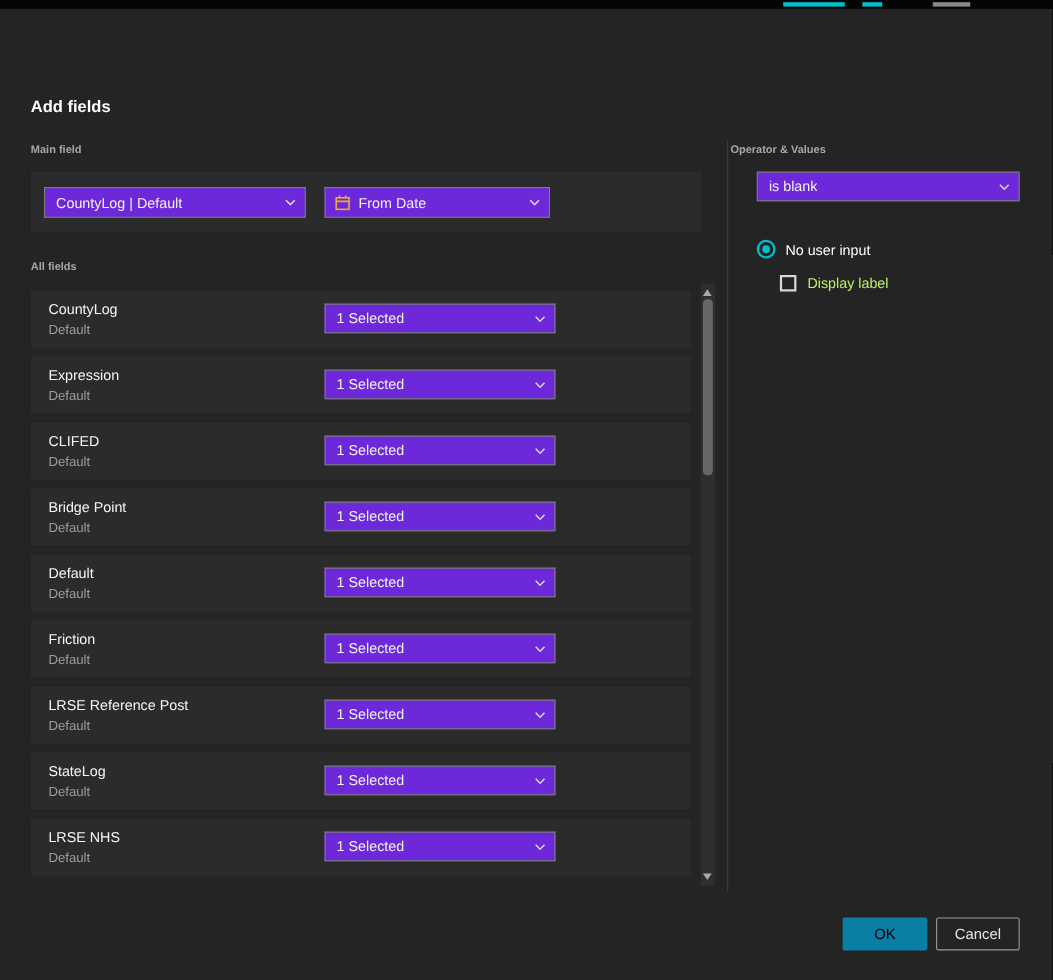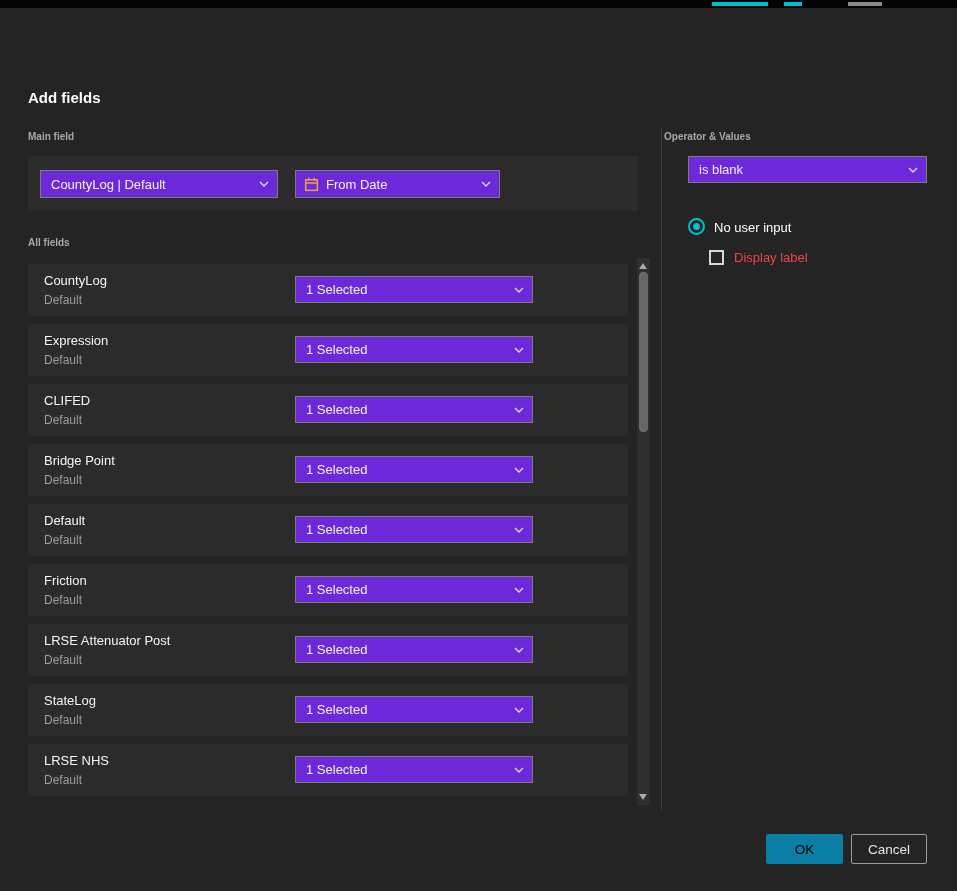--- a/index.html
+++ b/index.html
@@ -37,42 +37,42 @@
   .cal-icon { margin-left:8px; display:flex; align-items:center; flex:none; }
 
   .dd-source { left:12px; top:14px; width:238px; }
   .dd-field  { left:267px; top:14px; width:205px; }
   .dd-field .dd-text { padding-left:7px; }
 
   .fields-list { position:absolute; left:28px; top:256px; width:600px; }
   .field-row { position:relative; width:600px; height:52px; background:#2b2b2b; margin-bottom:8px; }
   .row-name { position:absolute; left:16px; top:9px;  font-size:13px; color:#f5f5f5; }
   .row-sub  { position:absolute; left:16px; top:29px; font-size:12px; color:#9c9c9c; }
-  .row-dd   { left:267px; top:12px; width:238px; height:27px; }
+  .row-dd   { left:267px; top:12px; width:210px; height:27px; }
 
   .scrollbar { position:absolute; left:637px; top:250px; width:13px; height:547px; background:#2f2f2f; }
   .sb-up, .sb-down { position:absolute; left:2px; width:0; height:0;
     border-left:4.5px solid transparent; border-right:4.5px solid transparent; }
   .sb-up   { top:5px;    border-bottom:6px solid #aaaaaa; }
   .sb-down { bottom:5px; border-top:6px solid #aaaaaa; }
   .sb-thumb { position:absolute; left:2px; top:14px; width:9px; height:160px; background:#676767; border-radius:4px; }
 
   .vdivider { position:absolute; left:661px; top:120px; width:1px; height:682px; background:#3d3d3d; }
 
   .operator-dd { left:688px; top:148px; width:239px; height:27px; }
 
   .radio-row { position:absolute; left:688px; top:210px; display:flex; align-items:flex-end; gap:9px; cursor:pointer; }
   .radio { width:17px; height:17px; border:2px solid var(--accent,#00c0cd); border-radius:50%;
     display:flex; align-items:center; justify-content:center; background:#242424; flex:none; }
   .radio-dot { width:7px; height:7px; background:var(--accent,#00c0cd); border-radius:50%; }
   .radio-label { color:#ffffff; font-size:13px; }
 
   .check-row { position:absolute; left:709px; top:242px; display:flex; align-items:center; gap:10px; cursor:pointer; }
   .checkbox { width:15px; height:15px; border:2px solid #d8d8d8; background:transparent; flex:none; }
-  .check-label { color:#ef4444; font-size:13px; }
+  .check-label { color:#bef264; font-size:13px; }
 
   button { font-family:"Liberation Sans", sans-serif; cursor:pointer; }
   .ok-btn {
     position:absolute; left:766px; top:826px; width:77px; height:30px;
     background:var(--okbg,#0a7ea4); color:#000000; border:none; border-radius:2px; font-size:13.5px;
   }
   .cancel-btn {
     position:absolute; left:851px; top:826px; width:76px; height:30px;
     background:transparent; color:#e5e5e5; border:1px solid #9b9b9b; border-radius:2px; font-size:13.5px;
   }
@@ -191,21 +191,21 @@
           <div class="dropdown row-dd">
             <span class="dd-text">1 Selected</span>
             <span class="chev">
               <svg width="10" height="6" viewBox="0 0 10 6">
                 <path d="M1 1l4 4 4-4" fill="none" stroke="#d9d9d9" stroke-width="1.4"></path>
               </svg>
             </span>
           </div>
         </div>
         <div class="field-row">
-          <div class="row-name">LRSE Attenuator Post</div>
+          <div class="row-name">LRSE Reference Post</div>
           <div class="row-sub">Default</div>
           <div class="dropdown row-dd">
             <span class="dd-text">1 Selected</span>
             <span class="chev">
               <svg width="10" height="6" viewBox="0 0 10 6">
                 <path d="M1 1l4 4 4-4" fill="none" stroke="#d9d9d9" stroke-width="1.4"></path>
               </svg>
             </span>
           </div>
         </div>

